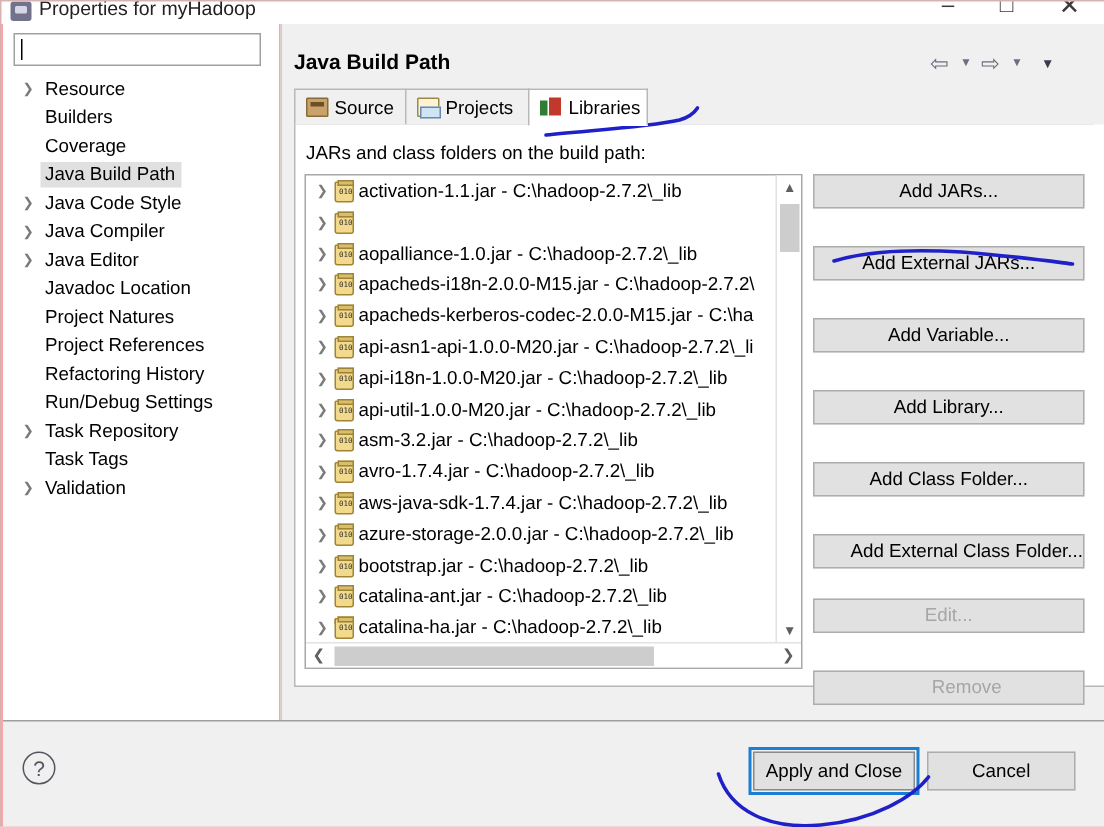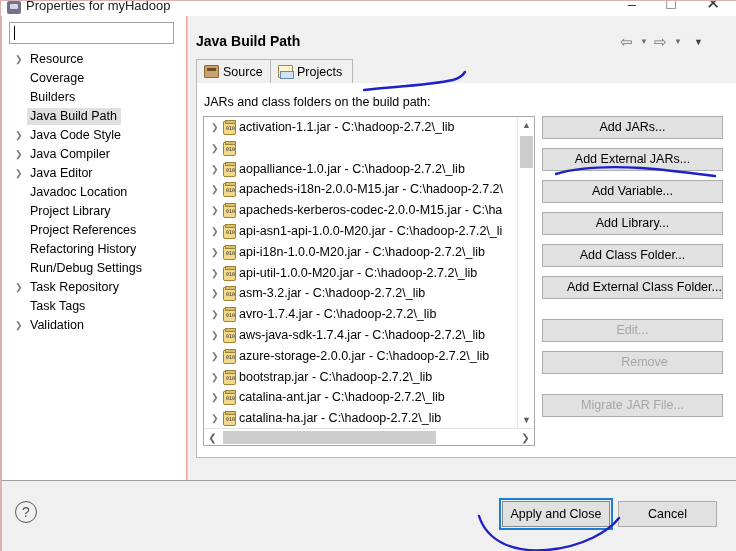--- a/index.html
+++ b/index.html
@@ -279,21 +279,21 @@
     background: #cdcdcd;
   }
 
   
   #sidebtns {
     position: absolute; left: 345px; top: 33px;
     width: 181px;
   }
   .sbtn {
     width: 181px; height: 23px;
-    margin-bottom: 9px;
+    margin-bottom: 25px;
     background: #e1e1e1;
     border: 1px solid #adadad;
     font-family: "Liberation Sans", sans-serif;
     font-size: 12.5px;
     color: #000;
     text-align: center;
     line-height: 21px;
     cursor: default;
   }
   .sbtn.disabled { color: #a6a6a6; }
@@ -359,28 +359,28 @@
     <div class="wbtn" id="wclose">✕</div>
   </div>
 
   <div id="leftpane">
     <div id="filter-wrap">
       <input id="filter-input" type="text" value="" style="">
       <div id="caret"></div>
     </div>
     <div id="tree">
         <div class="tnode"><span class="arrow">❯</span><span class="tlabel">Resource</span></div>
+        <div class="tnode"><span class="tlabel">Builders</span></div>
         <div class="tnode"><span class="tlabel">Coverage</span></div>
-        <div class="tnode"><span class="tlabel">Builders</span></div>
         <div class="tnode sel"><span class="tlabel">Java Build Path</span></div>
         <div class="tnode"><span class="arrow">❯</span><span class="tlabel">Java Code Style</span></div>
         <div class="tnode"><span class="arrow">❯</span><span class="tlabel">Java Compiler</span></div>
         <div class="tnode"><span class="arrow">❯</span><span class="tlabel">Java Editor</span></div>
         <div class="tnode"><span class="tlabel">Javadoc Location</span></div>
-        <div class="tnode"><span class="tlabel">Project Library</span></div>
+        <div class="tnode"><span class="tlabel">Project Natures</span></div>
         <div class="tnode"><span class="tlabel">Project References</span></div>
         <div class="tnode"><span class="tlabel">Refactoring History</span></div>
         <div class="tnode"><span class="tlabel">Run/Debug Settings</span></div>
         <div class="tnode"><span class="arrow">❯</span><span class="tlabel">Task Repository</span></div>
         <div class="tnode"><span class="tlabel">Task Tags</span></div>
         <div class="tnode"><span class="arrow">❯</span><span class="tlabel">Validation</span></div>
       </div>
   </div>
 
   <div id="rightpane">
@@ -391,20 +391,21 @@
       <span class="navico arrowglyph" id="nb1">⇦</span>
       <span class="navico caretglyph" id="nb2">▼</span>
       <span class="navico arrowglyph" id="nb3">⇨</span>
       <span class="navico caretglyph" id="nb4">▼</span>
       <span class="navico" id="nb5">▼</span>
     </div>
 
     <div id="tabstrip">
         <div class="tab" style="left: 0px; width: 75px;"><span class="ticon ico-source"></span><span>Source</span></div>
         <div class="tab" style="left: 74px; width: 83px;"><span class="ticon ico-projects"></span><span>Projects</span></div>
+        <div class="tab active" style="left: 156px; width: 80px;"><span class="ticon ico-libs"></span><span>Libraries</span></div>
       </div>
 
     <div id="tabcontent">
       <div id="listlabel">JARs and class folders on the build path:</div>
 
       <div id="listbox">
         <div id="listinner">
             <div class="jrow"><span class="jarrow">❯</span><span class="jarico"></span><span>activation-1.1.jar - C:\hadoop-2.7.2\_lib</span></div>
             <div class="jrow"><span class="jarrow">❯</span><span class="jarico"></span></div>
             <div class="jrow"><span class="jarrow">❯</span><span class="jarico"></span><span>aopalliance-1.0.jar - C:\hadoop-2.7.2\_lib</span></div>

